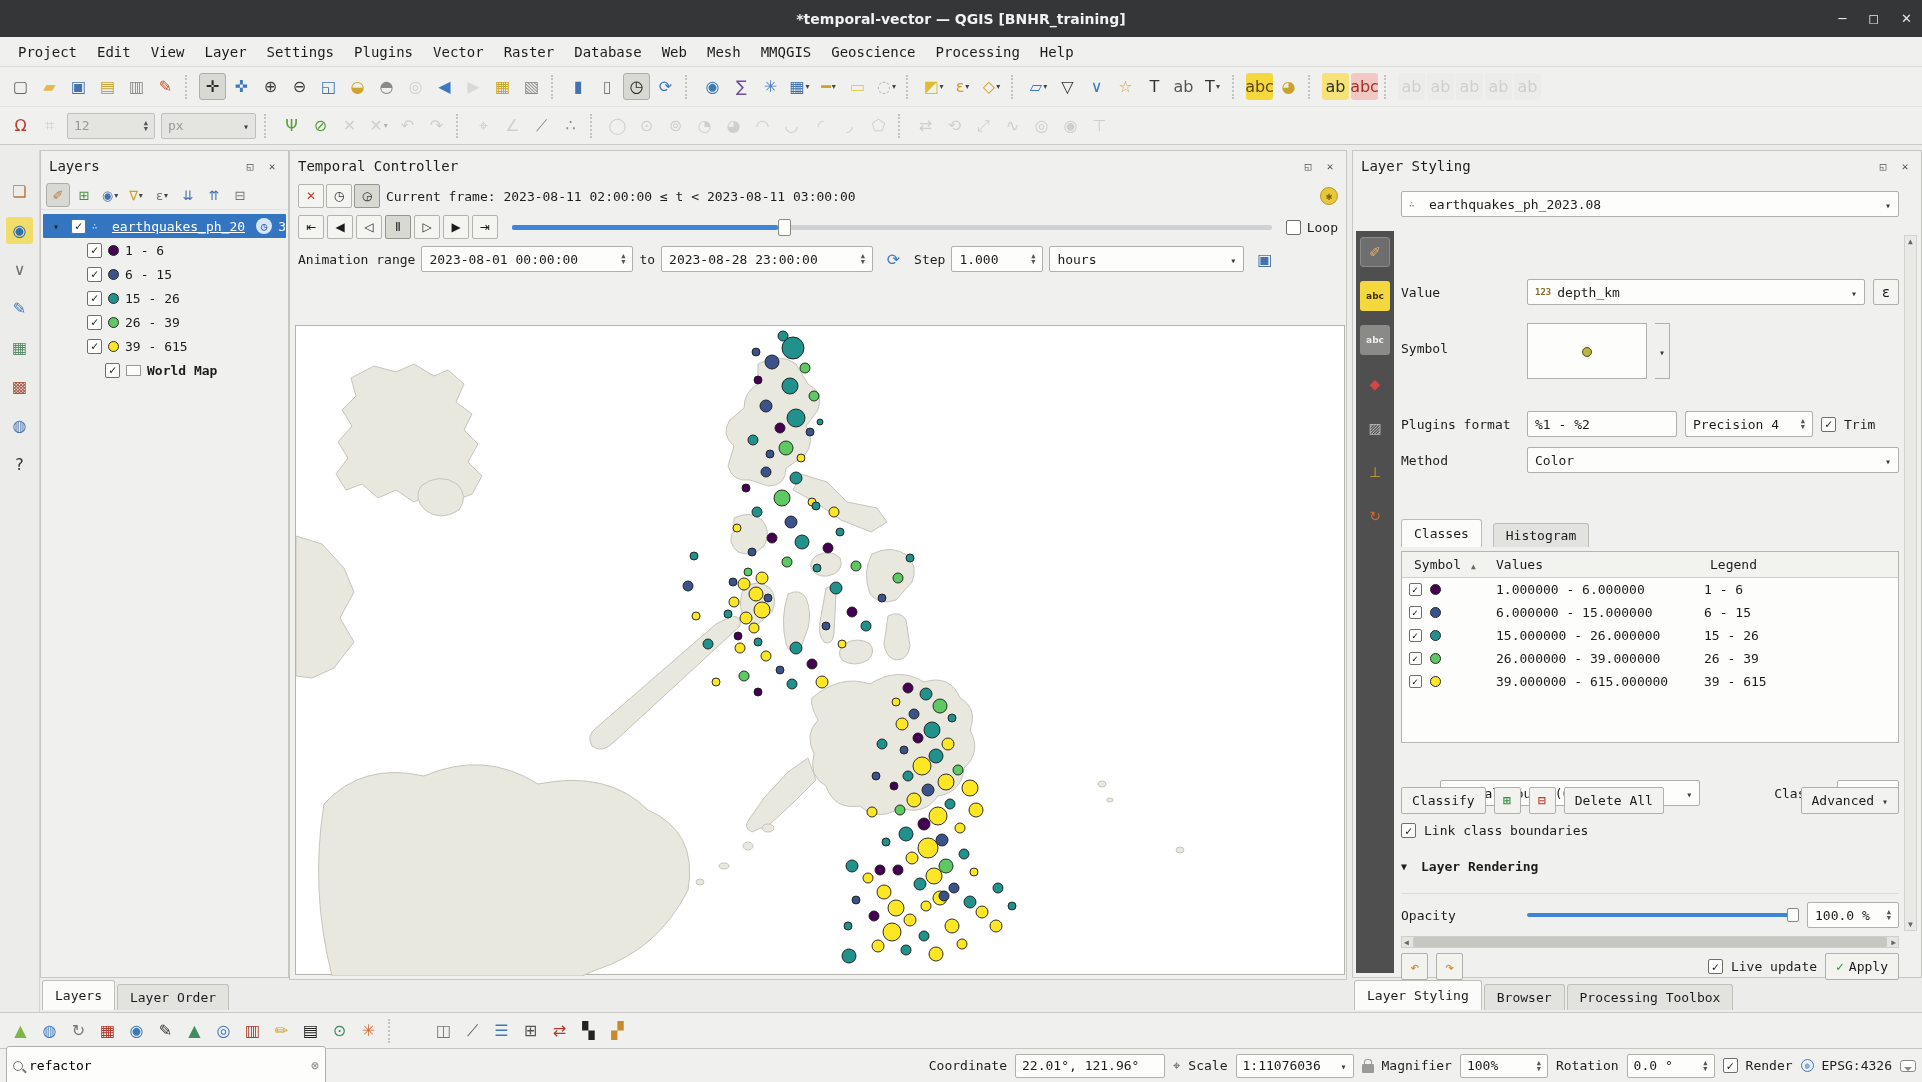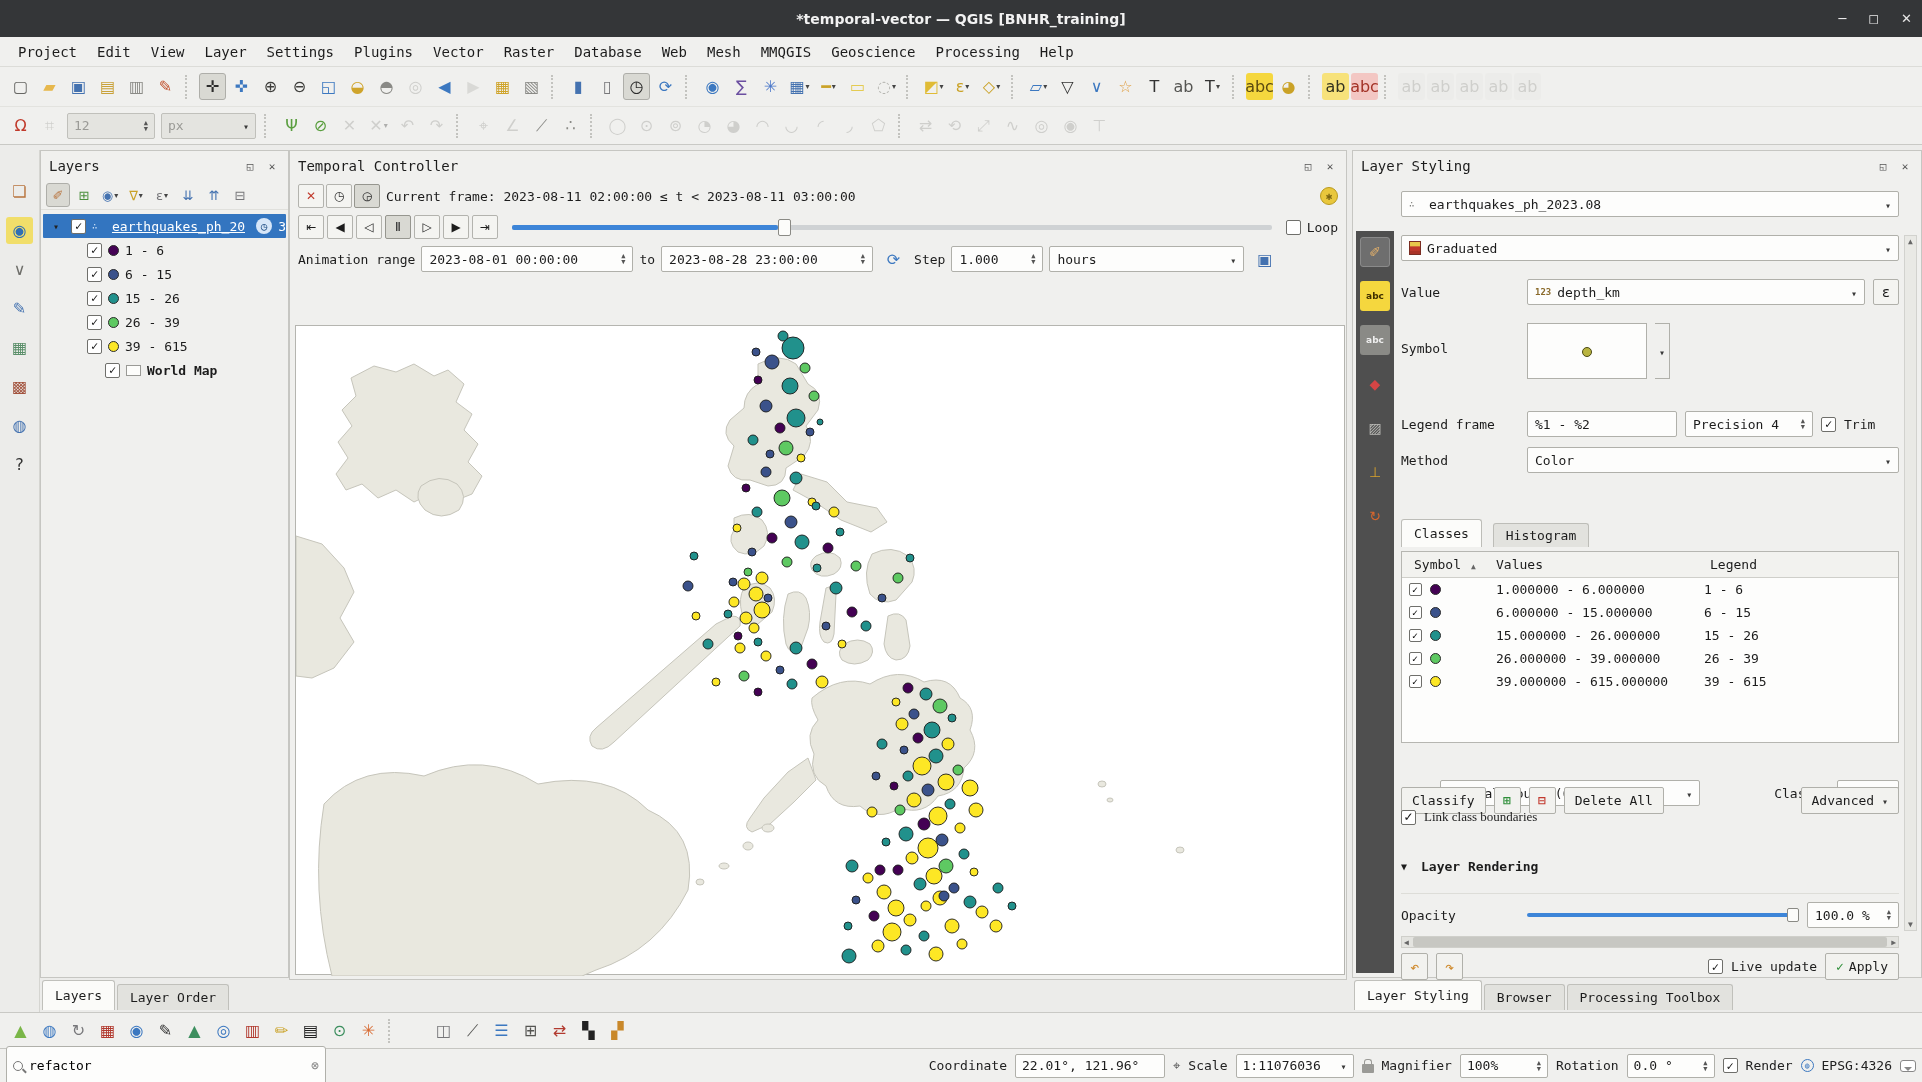--- a/index.html
+++ b/index.html
@@ -876,27 +876,20 @@
         <span class="g">▨</span>
       </span>
       <span class="tbtn" style="color: rgb(215, 161, 44);">
         <span class="g">⊥</span>
       </span>
       <span class="tbtn" style="color: rgb(215, 102, 44);">
         <span class="g">↻</span>
       </span>
     </div>
 
-  <div class="ls-row" style="top:84px;">
-    <span class="combo grow">
-      <span style="width:12px;height:14px;background:linear-gradient(#e8c84a 0 33%,#c0392b 40% 70%,#a93226 75% 100%);border:1px solid #7a2d22;"></span>
-      <span>Graduated</span>
-      <span class="arrow"></span>
-    </span>
-  </div>
 
   <div class="ls-row" style="top:128px;">
     <span class="ls-label">Value</span>
     <span class="combo grow">
       <span class="badge123">123</span>
       <span>depth_km</span>
       <span class="arrow"></span>
     </span>
     <span class="epsbtn">ε</span>
   </div>
@@ -905,21 +898,21 @@
     <span class="ls-label" style="margin-top:18px;">Symbol</span>
     <span class="sym-preview">
         <span class="mark"></span>
       </span>
     <span class="sym-dd">
         <span class="arrow"></span>
       </span>
   </div>
 
   <div class="ls-row" style="top:260px;">
-    <span class="ls-label">Legend frame</span>
+    <span class="ls-label">Plugins format</span>
     <span class="field" style="width:150px;">
         <span>%1 - %2</span>
       </span>
     <span class="field" style="width:128px;">
       <span>Precision</span>&nbsp;<span>4</span>
       <span class="spin" style="margin-left:auto;"></span>
     </span>
     <span class="cb checked"></span>
     <span>Trim</span>
   </div>
@@ -1028,21 +1021,21 @@
     <span class="btn square">
         <span class="minusg">⊟</span>
       </span>
     <span class="btn">
         <span>Delete All</span>
       </span>
     <span style="flex:1;"></span>
     <span class="btn"><span>Advanced</span>&nbsp;<span class="arrow"></span></span>
   </div>
 
-  <div class="ls-row" style="top:658px;font-family:Liberation Serif, serif;">
+  <div class="ls-row" style="top:672px;">
     <span class="cb checked"></span>
     <span>Link class boundaries</span>
   </div>
 
   <div class="ls-row" style="top:708px;">
     <span class="collapse-arrow">▼</span>
     <span class="grouphead">Layer Rendering</span>
   </div>
 
   <div class="ls-row" style="top:742px;border-top:1px solid #ddddd8;padding-top:8px;">

